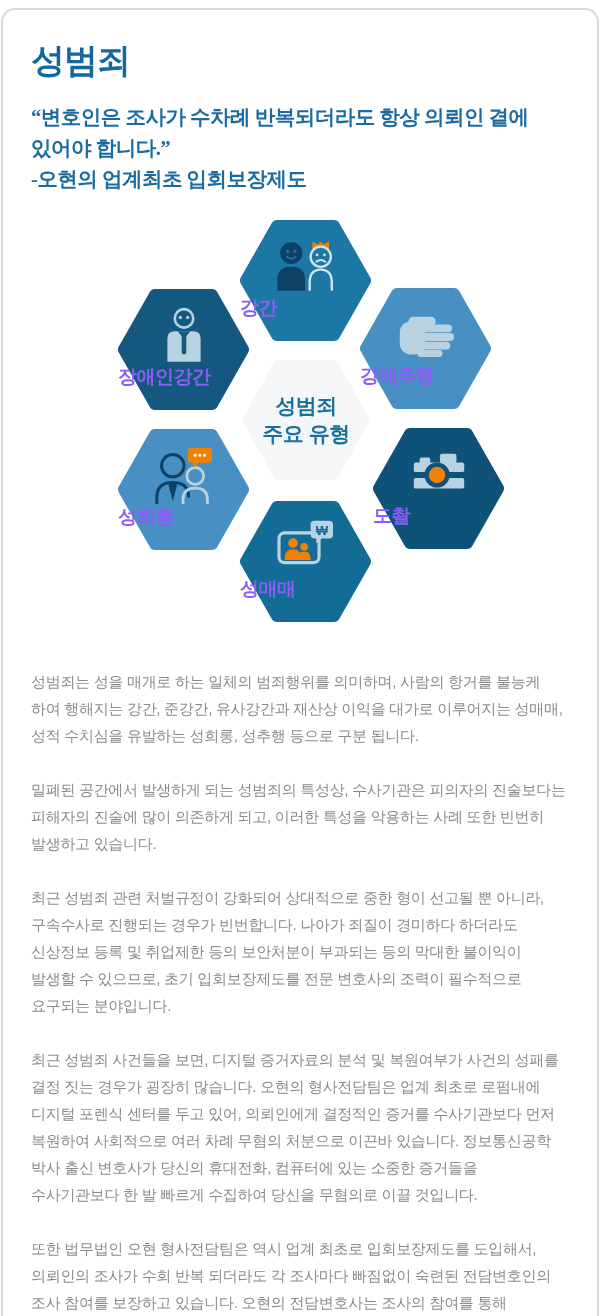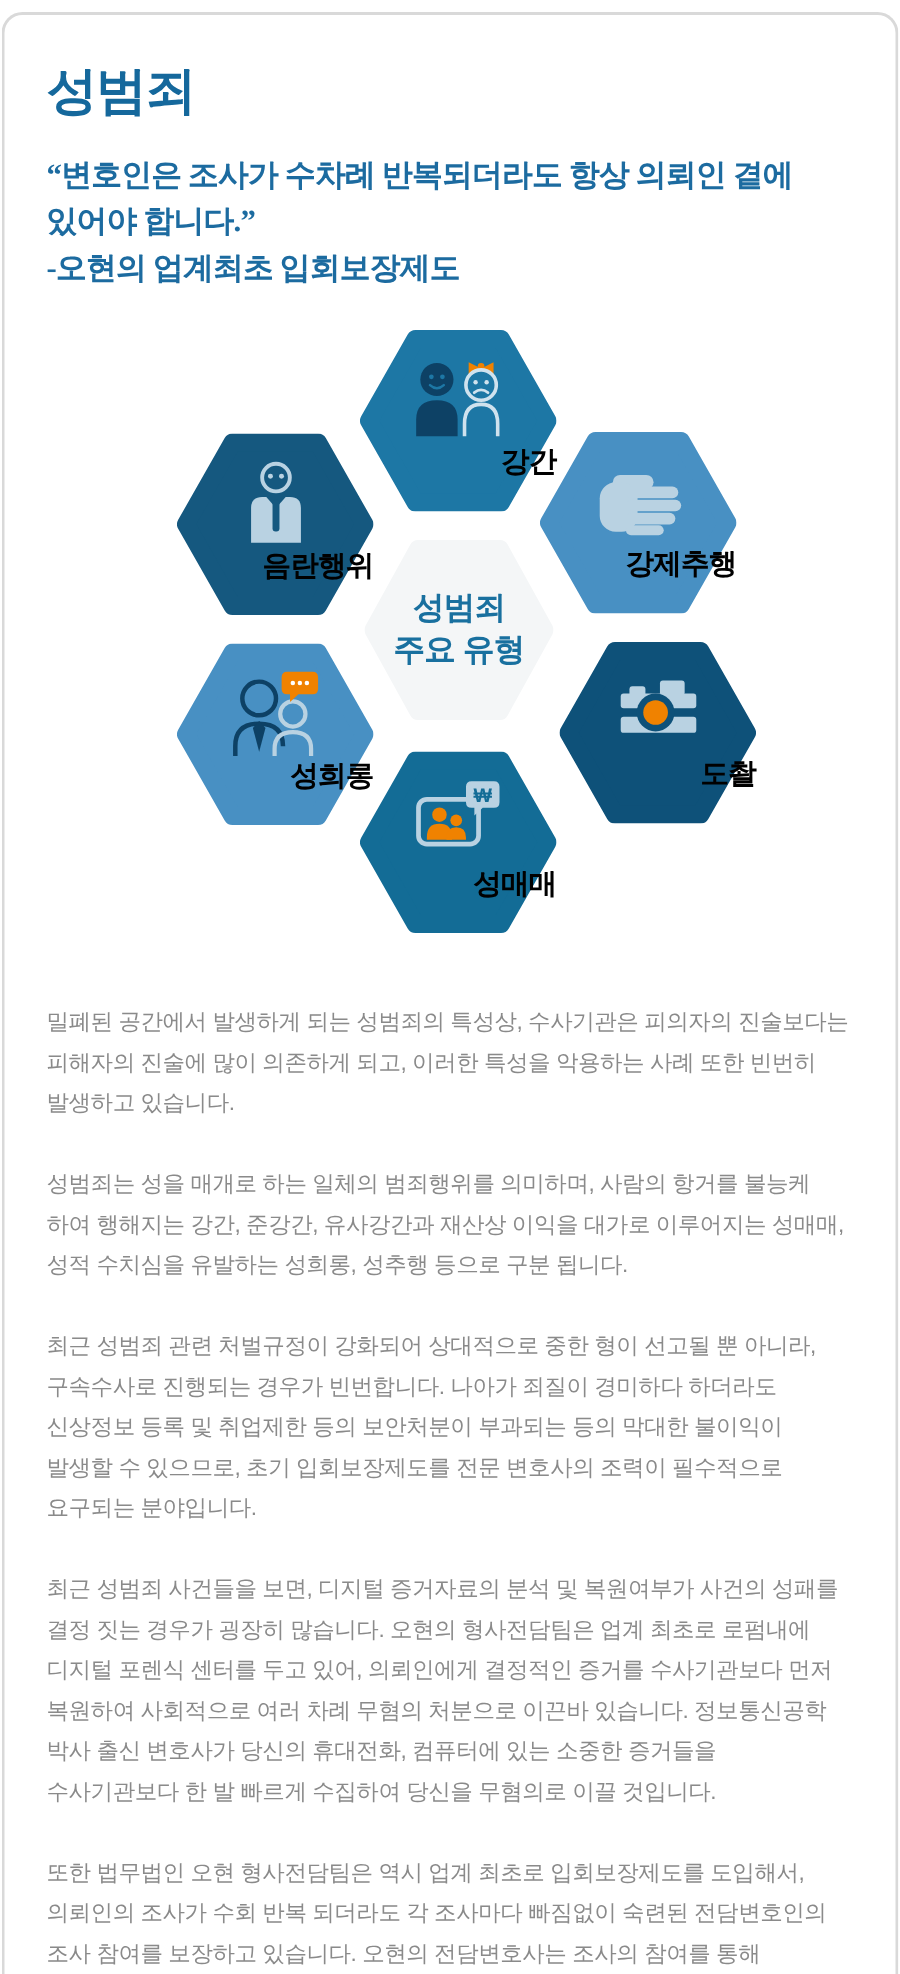--- a/index.html
+++ b/index.html
@@ -26,21 +26,21 @@
     font-family:Liberation Serif, serif;
   }
   
   .diagram { position:relative; margin:26px -28px 0 -28px; height:402px; }
   .hex { position:absolute; width:131px; height:121px; color:var(--hex,#1d77a5); }
   .hex-bg { position:absolute; inset:0; width:100%; height:100%; display:block; }
   .hex-bg polygon { fill:currentColor; stroke:currentColor; stroke-width:12; stroke-linejoin:round; }
   .hex-icon { position:absolute; left:50%; top:17px; transform:translateX(-50%); }
   .hex-label {
     position:absolute; left:0; right:0; top:62%;
-    text-align:right; color:#000000; font-size:19px; font-weight:700; letter-spacing:-0.5px;
+    text-align:left; color:#8b5cf6; font-size:19px; font-weight:700; letter-spacing:-0.5px;
   }
   .hex-pos-rape        { left:237px; top:0; }
   .hex-pos-obscene     { left:115px; top:69px; }
   .hex-pos-molestation { left:357px; top:68px; }
   .hex-pos-center      { left:240px; top:140px; width:126px; height:120px; }
   .hex-pos-harassment  { left:115px; top:209px; }
   .hex-pos-voyeur      { left:370px; top:208px; }
   .hex-pos-prostitution{ left:237px; top:281px; }
   .hex-center .hex-label-center {
     position:absolute; inset:0; display:flex; align-items:center; justify-content:center;
@@ -98,21 +98,21 @@
         <polygon points="37,6 94,6 125,60.5 94,115 37,115 6,60.5"></polygon>
       </svg>
       <svg class="hex-icon" width="48" height="58" viewBox="0 0 52 62">
         <circle cx="26" cy="13" r="10" fill="none" style="stroke:var(--ic-light)" stroke-width="2.8"></circle>
         <circle cx="22" cy="12" r="1.8" style="fill:var(--ic-light)"></circle>
         <circle cx="30" cy="12" r="1.8" style="fill:var(--ic-light)"></circle>
         <path d="M8 60 V35 Q8 27 16 27 H36 Q44 27 44 35 V60 Z" style="fill:var(--ic-light)"></path>
         <path d="M19 27 h14 l-7 8 z" style="fill:var(--hex)"></path>
         <rect x="23.5" y="29" width="5" height="23" rx="2.2" style="fill:var(--hex)"></rect>
       </svg>
-      <div class="hex-label">음란행위</div>
+      <div class="hex-label">장애인강간</div>
     </div>
 
     <div class="hex hex-pos-molestation" style="--hex: #4890c3;">
       <svg class="hex-bg" viewBox="0 0 131 121" preserveAspectRatio="none">
         <polygon points="37,6 94,6 125,60.5 94,115 37,115 6,60.5"></polygon>
       </svg>
       <svg class="hex-icon" width="64" height="50" viewBox="0 0 66 50" style="top:24px">
         <g style="fill:var(--ic-light)">
           <rect x="15" y="4" width="28" height="10" rx="5"></rect>
           <rect x="6" y="9" width="26" height="34" rx="11"></rect>
@@ -182,20 +182,20 @@
         </g>
         <path d="M42 3 h16 q4 0 4 4 v11 q0 4 -4 4 h-8 l-6 5.5 v-5.5 h-2 q-4 0 -4 -4 v-11 q0 -4 4 -4 z" style="fill:var(--ic-light)"></path>
         <text x="50" y="18" text-anchor="middle" font-size="14" font-weight="bold" font-family="Liberation Sans, DejaVu Sans, sans-serif" style="fill:var(--hex)">₩</text>
       </svg>
       <div class="hex-label">성매매</div>
     </div>
 
   </div>
 
   <div class="body-text">
+    <p>성범죄는 성을 매개로 하는 일체의 범죄행위를 의미하며, 사람의 항거를 불능케 하여 행해지는 강간, 준강간, 유사강간과 재산상 이익을 대가로 이루어지는 성매매, 성적 수치심을 유발하는 성희롱, 성추행 등으로 구분 됩니다.</p>
     <p>밀폐된 공간에서 발생하게 되는 성범죄의 특성상, 수사기관은 피의자의 진술보다는 피해자의 진술에 많이 의존하게 되고, 이러한 특성을 악용하는 사례 또한 빈번히 발생하고 있습니다.</p>
-    <p>성범죄는 성을 매개로 하는 일체의 범죄행위를 의미하며, 사람의 항거를 불능케 하여 행해지는 강간, 준강간, 유사강간과 재산상 이익을 대가로 이루어지는 성매매, 성적 수치심을 유발하는 성희롱, 성추행 등으로 구분 됩니다.</p>
     <p>최근 성범죄 관련 처벌규정이 강화되어 상대적으로 중한 형이 선고될 뿐 아니라, 구속수사로 진행되는 경우가 빈번합니다. 나아가 죄질이 경미하다 하더라도 신상정보 등록 및 취업제한 등의 보안처분이 부과되는 등의 막대한 불이익이 발생할 수 있으므로, 초기 입회보장제도를 전문 변호사의 조력이 필수적으로 요구되는 분야입니다.</p>
     <p>최근 성범죄 사건들을 보면, 디지털 증거자료의 분석 및 복원여부가 사건의 성패를 결정 짓는 경우가 굉장히 많습니다. 오현의 형사전담팀은 업계 최초로 로펌내에 디지털 포렌식 센터를 두고 있어, 의뢰인에게 결정적인 증거를 수사기관보다 먼저 복원하여 사회적으로 여러 차례 무혐의 처분으로 이끈바 있습니다. 정보통신공학 박사 출신 변호사가 당신의 휴대전화, 컴퓨터에 있는 소중한 증거들을 수사기관보다 한 발 빠르게 수집하여 당신을 무혐의로 이끌 것입니다.</p>
     <p>또한 법무법인 오현 형사전담팀은 역시 업계 최초로 입회보장제도를 도입해서, 의뢰인의 조사가 수회 반복 되더라도 각 조사마다 빠짐없이 숙련된 전담변호인의 조사 참여를 보장하고 있습니다. 오현의 전담변호사는 조사의 참여를 통해 의뢰인으로 하여금 매 조사마다 최적의 진술을 하게끔 하고 이를 수사기관의 조서에 남겨, 의뢰인 자신의 무고함을 효과적으로 입증할 수 있도록 하였습니다. 오현 형사전담팀은 ‘국가대표 운동선수 강간 사건’, ‘유명사립대학생 장애인강간 사건’, ‘유명영어강사 강간사건’, ‘5대그룹 사장단 및 국책은행 간부 원정 성매매 사건’등 사회적으로 큰 이슈된 사건에서 최고의 결과를 이끌어 낸 바 있습니다.</p>
   </div>
 
 </div>
 
 </body></html>

